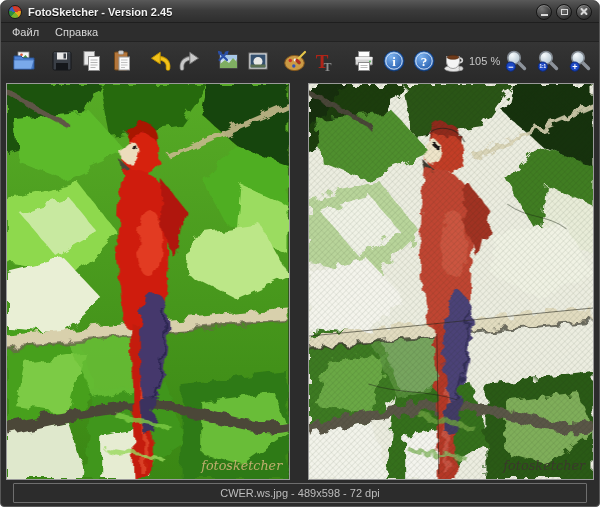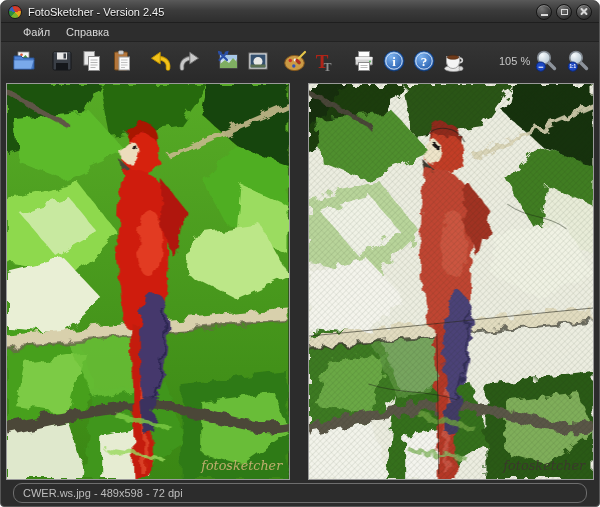--- a/index.html
+++ b/index.html
@@ -11,54 +11,54 @@
     font-family:"Liberation Sans",sans-serif;
   }
   
   .titlebar{height:22px;flex:none;display:flex;align-items:center;gap:6px;
     padding:0 7px;background:linear-gradient(#565656,#3b3b3b 45%,#2e2e2e);
     border-bottom:1px solid #1e1e1e;}
   .app-icon{width:14px;height:14px;border-radius:50%;flex:none;
     background:conic-gradient(#d23b2a 0 22%,#e8a племя;);
   }
   .app-icon{background:conic-gradient(#d23b2a 0 22%,#e8a41e 22% 40%,#7fb32a 40% 62%,#2f8f3a 62% 78%,#3a62b8 78% 92%,#d23b2a 92%);border:1px solid #1c1c1c;}
-  .title-text{font-size:11px;font-weight:normal;color:#f2f2f2;text-shadow:0 1px 1px #000;flex:1;white-space:nowrap;}
+  .title-text{font-size:11px;font-weight:bold;color:#f2f2f2;text-shadow:0 1px 1px #000;flex:1;white-space:nowrap;}
   .win-controls{display:flex;gap:4px;}
   .wbtn{width:16px;height:16px;border-radius:50%;border:1px solid #161616;
     background:radial-gradient(circle at 35% 28%,#767676,#303030 75%);
     box-shadow:inset 0 1px 1px rgba(255,255,255,.28);
     display:flex;align-items:center;justify-content:center;cursor:pointer;}
   .gl-min{width:7px;height:2px;background:#d9d9d9;margin-top:6px;}
   .gl-max{width:7px;height:6px;border:1.5px solid #d9d9d9;}
   .gl-close{position:relative;width:9px;height:9px;}
   .gl-close::before,.gl-close::after{content:"";position:absolute;left:3.6px;top:0;width:2px;height:9px;background:#d9d9d9;border-radius:1px;}
   .gl-close::before{transform:rotate(45deg);}
   .gl-close::after{transform:rotate(-45deg);}
   
-  .menubar{height:19px;flex:none;display:flex;align-items:center;padding:0 14px;
+  .menubar{height:19px;flex:none;display:flex;align-items:center;padding:0 3px;
     background:#2d2d2d;border-bottom:1px solid #222;}
   .menu-item{font-size:11px;color:#d8d8d8;padding:2px 8px;cursor:default;}
   
   .toolbar{height:38px;flex:none;display:flex;align-items:center;padding:0 8px;
     background:linear-gradient(#353535,#2a2a2a);}
   .tb{width:30px;height:32px;border:0;background:transparent;padding:2px;margin:0 1px;
     display:flex;align-items:center;justify-content:center;cursor:pointer;}
   .tb svg{width:24px;height:24px;display:block;}
   .tg{margin-left:9px;}
-  .zoom-label{font-size:11px;color:#c6c6c6;margin-left:30px;white-space:nowrap;text-align:right;}
+  .zoom-label{font-size:11px;color:#c6c6c6;white-space:nowrap;text-align:right;}
   .mag-group{margin-left:auto;display:flex;margin-right:2px;}
   
   .workspace{flex:none;height:403px;display:flex;gap:18px;padding:3px 5px 5px;}
   .panel{border:1px solid #9a9a9a;background:#1a1a1a;overflow:hidden;}
   .panel-left{width:287px;height:397px;}
   .panel-right{width:290px;height:397px;}
   .panel svg{display:block;width:100%;height:100%;}
   
   .statusbar{flex:none;height:20px;margin:0 12px;border:1px solid #6e6e6e;
-    background:#2c2c2c;display:flex;align-items:center;padding:0 9px;border-radius:9px;}
+    background:#2c2c2c;display:flex;align-items:center;padding:0 9px;border-radius:1px;justify-content:center;}
   .status-text{font-size:11px;color:#bdbdbd;white-space:nowrap;}
   .defs-holder{position:absolute;width:0;height:0;overflow:hidden;}
 </style>
 </head>
 <body>
 
 <svg class="defs-holder" aria-hidden="true">
   <defs>
     <radialGradient id="lensG" cx="35%" cy="30%" r="75%">
       <stop offset="0" stop-color="#f7fbfd"></stop>

